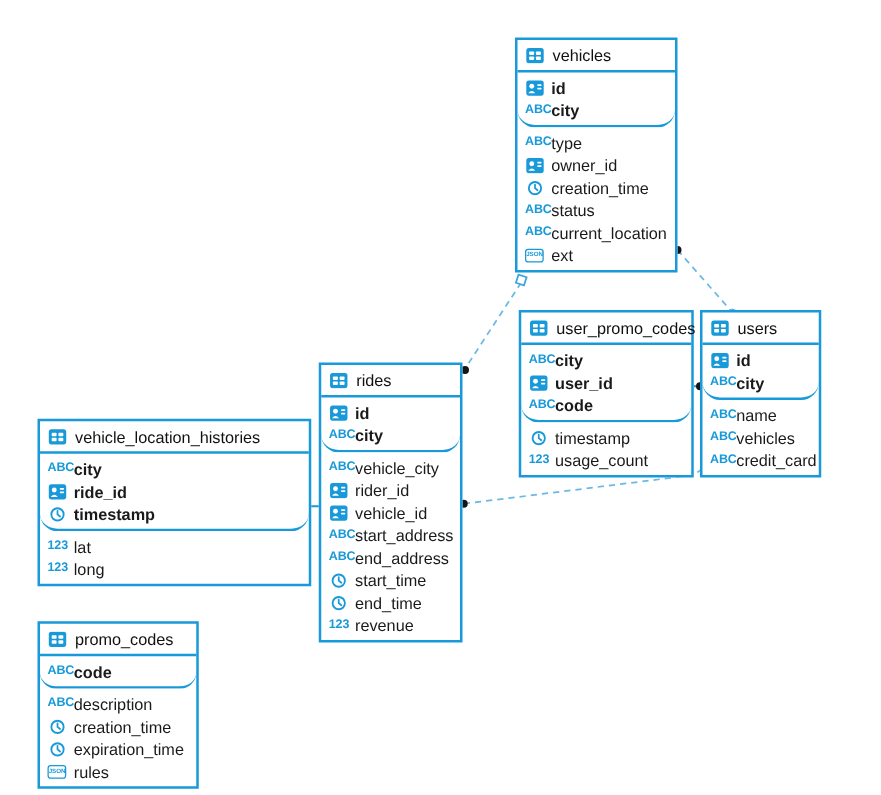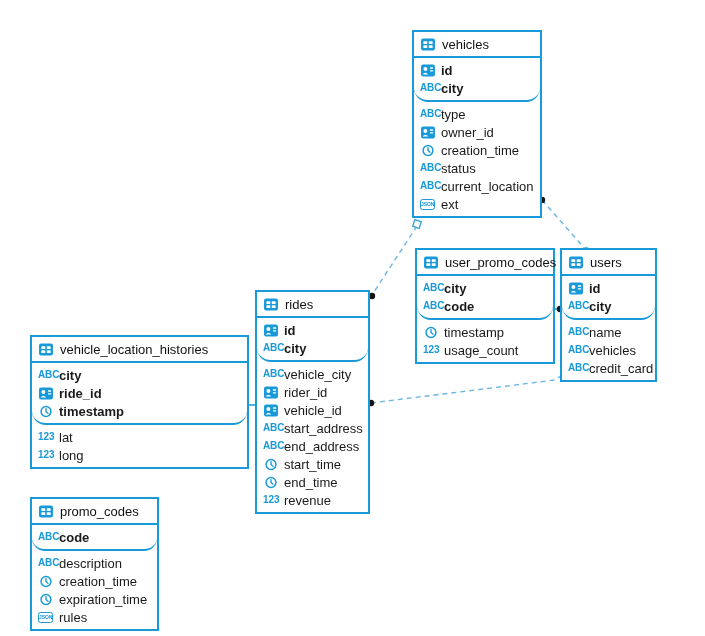--- a/index.html
+++ b/index.html
@@ -151,20 +151,26 @@
           <use href="#sym-table"></use>
         </svg>
       <span class="tname">user_promo_codes</span>
     </div>
     <div class="sec sec-pk">
       <div class="row">
         <span class="ti">ABC</span>
         <span class="fname">city</span>
       </div>
       <div class="row">
+        <svg class="ic">
+            <use href="#sym-uuid"></use>
+          </svg>
+        <span class="fname">user_id</span>
+      </div>
+      <div class="row">
         <span class="ti">ABC</span>
         <span class="fname">code</span>
       </div>
     </div>
     <div class="sec">
       <div class="row">
         <svg class="ic">
             <use href="#sym-clock"></use>
           </svg>
         <span class="fname">timestamp</span>

